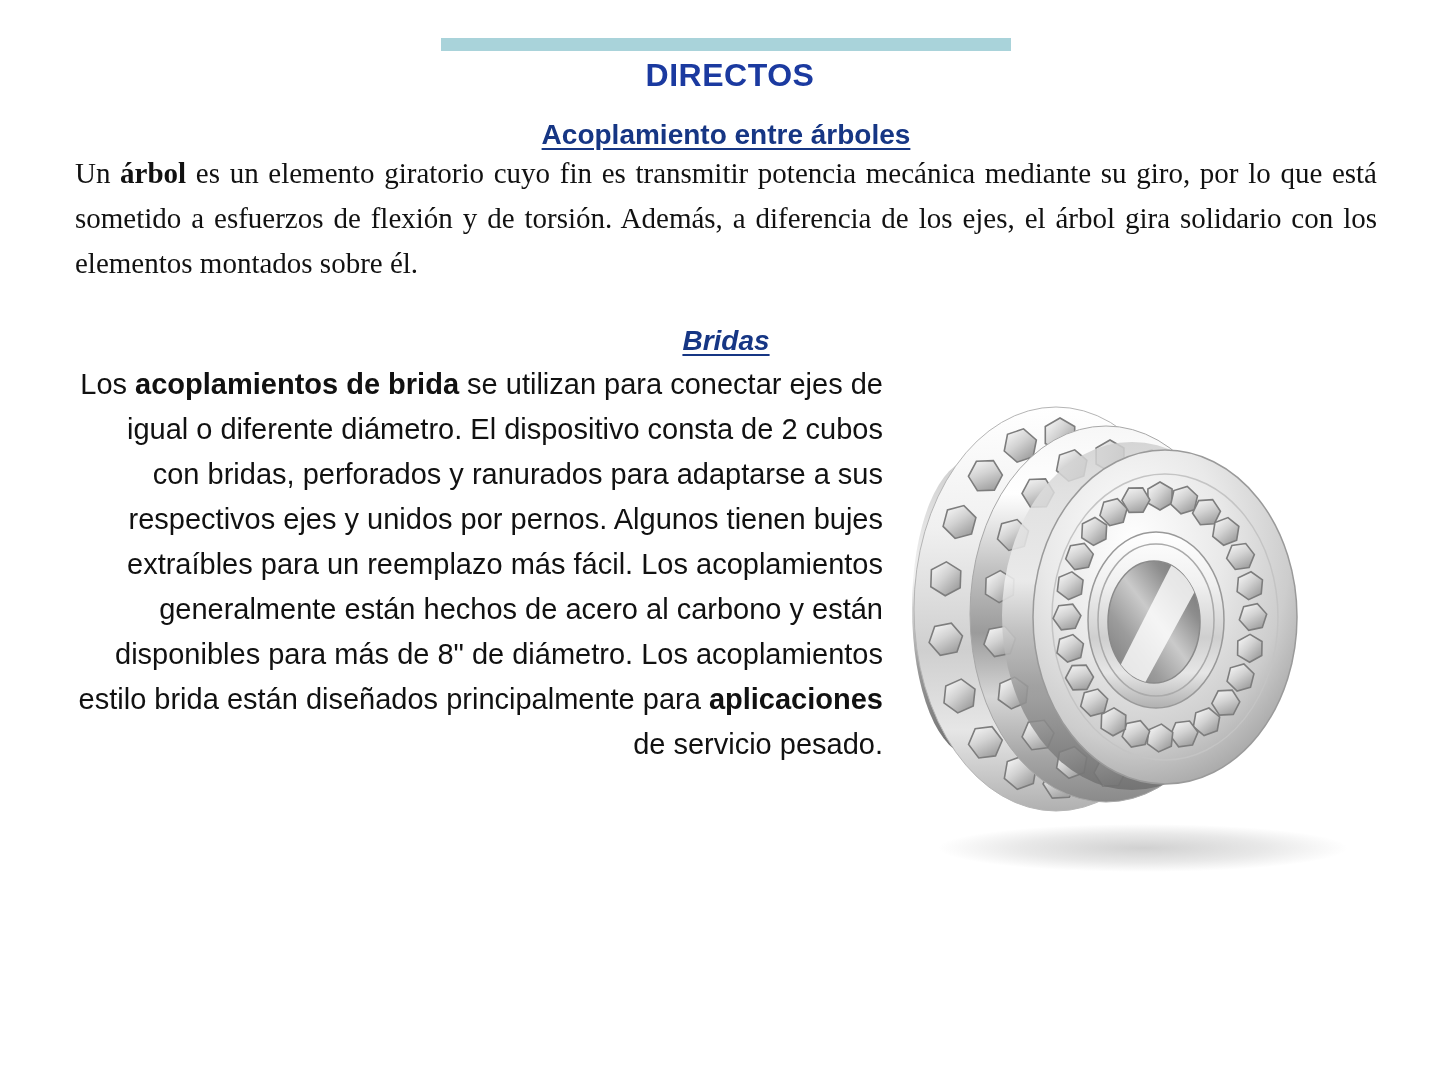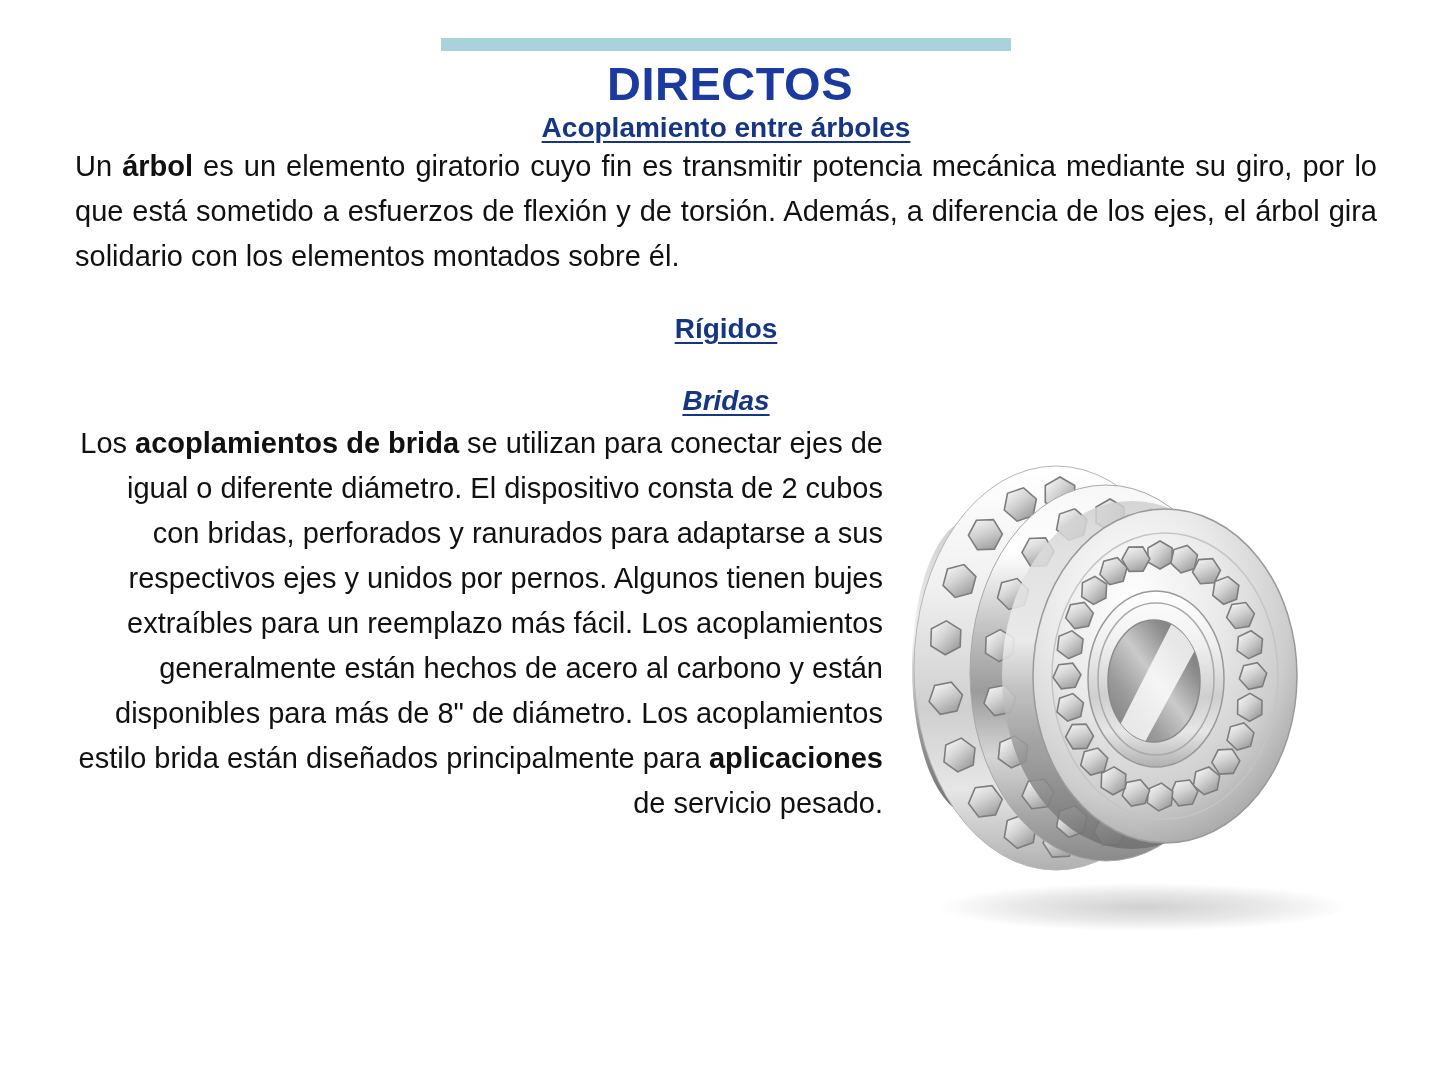--- a/index.html
+++ b/index.html
@@ -4,32 +4,32 @@
 <style>
   html,body{margin:0;padding:0;}
   body{
     width:1452px;height:1080px;overflow:hidden;background:#ffffff;
     font-family:"Liberation Sans",sans-serif;color:#111111;
     -webkit-font-smoothing:antialiased;
   }
   .top-bar{width:570px;height:13px;background:#a9d3da;margin:38px auto 0 auto;}
   .page-title{
     margin:7px 0 0 8px;text-align:center;
-    font-size:47px;line-height:1.12;font-weight:bold;color:#1b3aa0;letter-spacing:.5px;
+    font-size:32px;line-height:1.12;font-weight:bold;color:#1b3aa0;letter-spacing:.5px;
   }
   .section-heading{
     margin:0;text-align:center;font-size:28px;line-height:1.2;font-weight:bold;
     color:#163684;text-decoration:underline;text-underline-offset:4px;
   }
-  .heading-arboles{}
+  .heading-arboles{margin-top:24px;}
   .heading-rigidos{margin-top:33px;}
   .heading-bridas{margin-top:38px;font-style:italic;}
   .content{padding:0 75px;}
   p.body{margin:0;font-size:29px;line-height:45px;}
-  p.justified{text-align:justify;}
+  p.justified{text-align:justify;font-family:Liberation Serif, serif;}
   .p-arboles{margin-top:4px;}
   .p-rigidos{margin-top:4px;}
   .bridas-row{
     margin:4px 8px 0 75px;display:flex;justify-content:space-between;align-items:flex-start;text-align:right;
   }
   .bridas-text{flex:none;width:808px;line-height:44px;}
   .coupling-figure{flex:none;margin:14px 0 0 0;width:556px;height:510px;}
   strong{font-weight:bold;}
 </style>
 </head>
@@ -37,21 +37,20 @@
 
 <div class="top-bar"></div>
 
 <h1 class="page-title">DIRECTOS</h1>
 
 <h2 class="section-heading heading-arboles">Acoplamiento entre árboles</h2>
 
 <div class="content">
   <p class="body justified p-arboles"><span>Un </span><strong>árbol</strong><span> es un elemento giratorio cuyo fin es transmitir potencia mecánica mediante su giro, por lo que está sometido a esfuerzos de flexión y de torsión. Además, a diferencia de los ejes, el árbol gira solidario con los elementos montados sobre él.</span></p>
 
-  <h2 class="section-heading heading-rigidos">Rígidos</h2>
 
 </div>
 
 <h2 class="section-heading heading-bridas">Bridas</h2>
 
 <div class="bridas-row">
   <p class="body bridas-text"><span>Los </span><strong>acoplamientos de brida</strong><span> se utilizan para conectar ejes de igual o diferente diámetro. El dispositivo consta de 2 cubos con bridas, perforados y ranurados para adaptarse a sus respectivos ejes y unidos por pernos. Algunos tienen bujes extraíbles para un reemplazo más fácil. Los acoplamientos generalmente están hechos de acero al carbono y están disponibles para más de 8" de diámetro. Los acoplamientos estilo brida están diseñados principalmente para </span><strong>aplicaciones</strong><span> de servicio pesado.</span></p>
 
   <figure class="coupling-figure">
     <svg width="556" height="510" viewBox="0 0 556 510" xmlns="http://www.w3.org/2000/svg">

